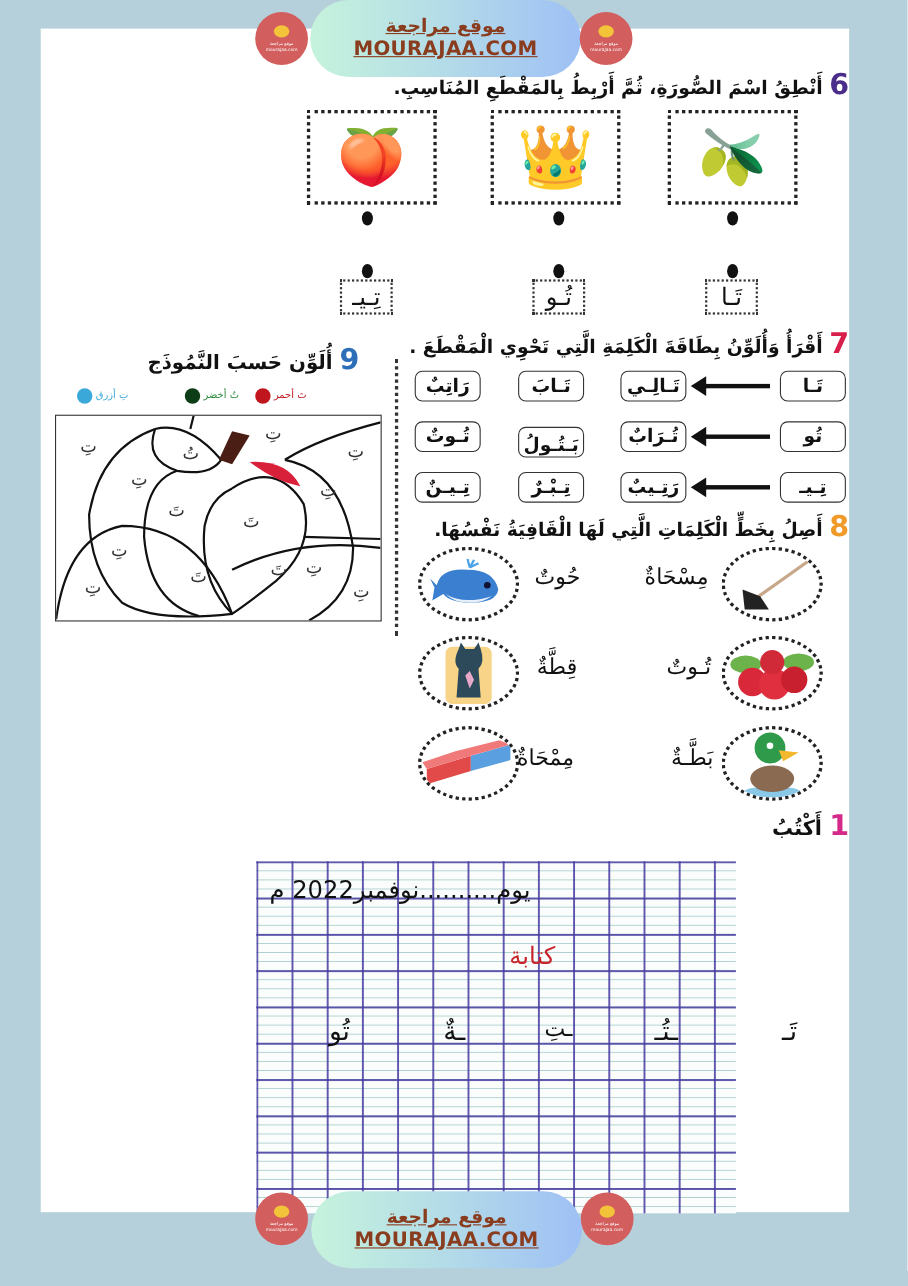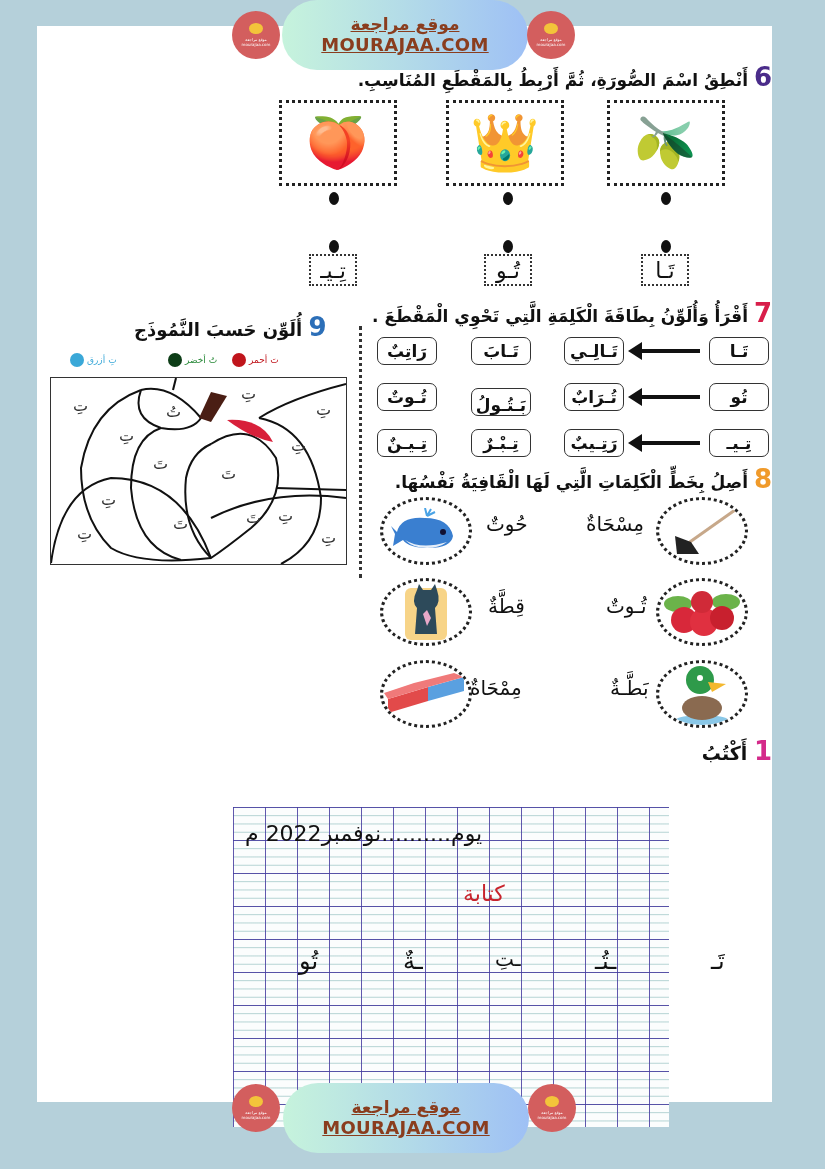--- a/index.html
+++ b/index.html
@@ -62,21 +62,21 @@
 
   .legend { position: absolute; font-size: 9px; direction: rtl; display: flex; align-items: center; gap: 3px; }
   .splat { width: 14px; height: 14px; border-radius: 50%; display: inline-block; }
 
   .apple-frame {
     position: absolute; left: 50px; top: 377px; width: 297px; height: 188px; border: 1.5px solid #333; overflow: hidden; background:#fff;
   }
   .tletter { position: absolute; font-size: 16px; color: #333; }
 
   .grid {
-    position: absolute; left: 233px; top: 807px; width: 436px; height: 320px;
+    position: absolute; left: 233px; top: 783px; width: 436px; height: 320px;
     background-color: #fbfdfd;
     background-image:
       linear-gradient(90deg, rgba(70,60,160,0.85) 1.5px, transparent 1.5px),
       linear-gradient(180deg, rgba(70,60,160,0.85) 1.5px, transparent 1.5px),
       linear-gradient(180deg, rgba(110,170,170,0.55) 1px, transparent 1px);
     background-size: 32px 100%, 100% 33px, 100% 8.25px;
   }
   .hw { position: absolute; direction: rtl; white-space: nowrap; }
 </style>
 </head>

